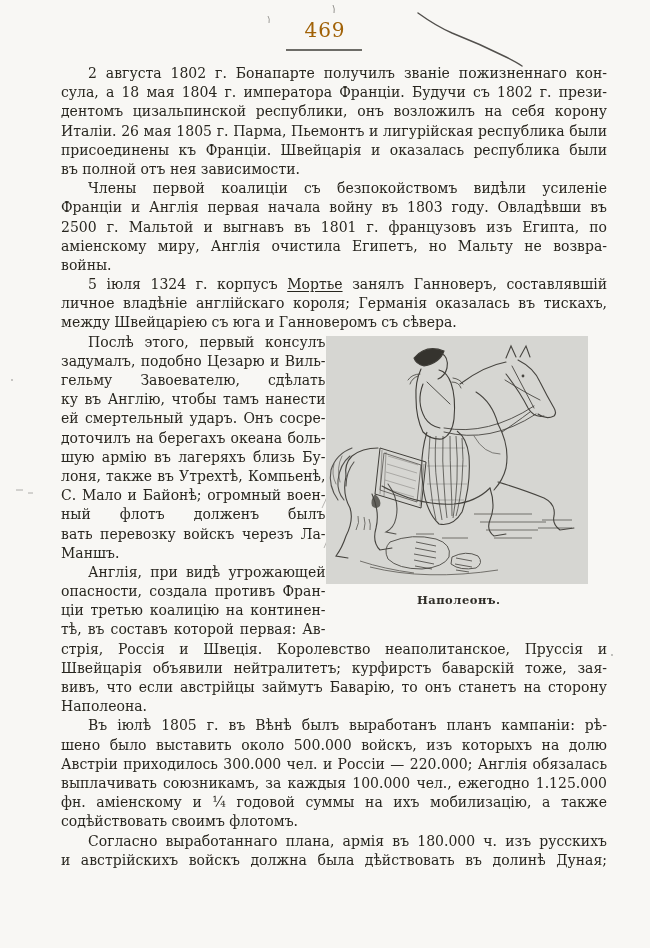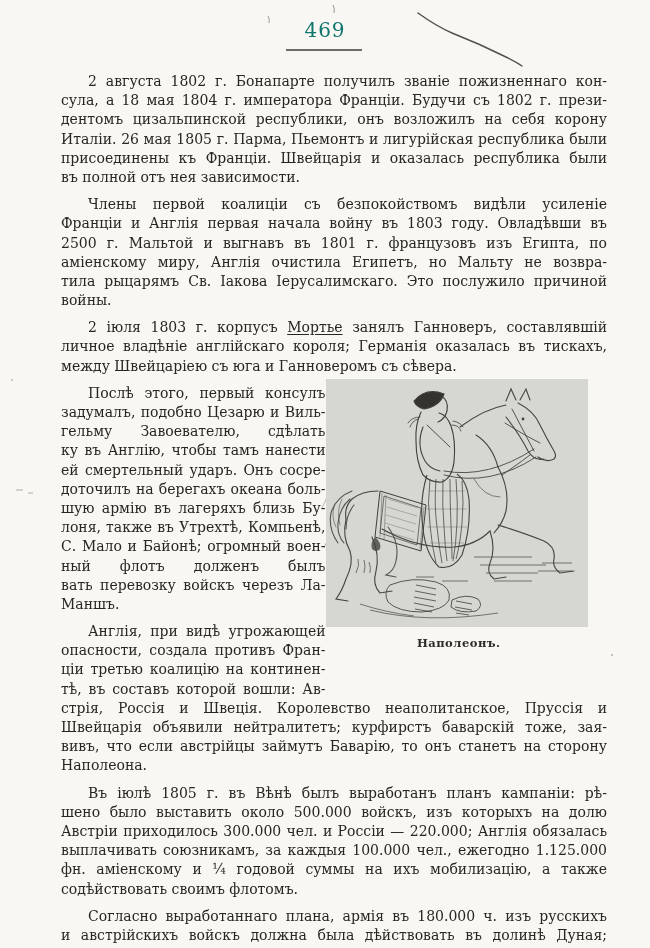--- a/index.html
+++ b/index.html
@@ -7,37 +7,37 @@
     position:relative;
     width:650px;height:948px;
     margin:0 auto;
     background:#f8f7f4;
     font-family:"DejaVu Serif","Liberation Serif",serif;
     color:#28261f;
     overflow:hidden;
   }
   .pageno{
     position:absolute;top:18px;left:0;width:650px;
-    text-align:center;font-size:20px;letter-spacing:1px;color:#0f766e;
+    text-align:center;font-size:20px;letter-spacing:1px;color:#a16207;
   }
   .pageno-rule{
     position:absolute;top:49px;left:286px;width:76px;height:2px;
     background:#4a4843;opacity:.8;
   }
   .body{
     position:absolute;left:61px;top:64px;width:546px;
     font-size:14px;line-height:19.2px;
   }
   .para .line{
     height:19.2px;overflow:hidden;
     text-align:justify;
     text-align-last:justify;
   }
   .para.endleft .line:last-child{text-align-last:left;}
-  .para.indent .line:first-child{text-indent:27px;margin-top:8px;}
+  .para.indent .line:first-child{text-indent:27px;}
   .u{text-decoration:underline;text-underline-offset:2px;}
   .wrap-row{display:flex;justify-content:space-between;}
   .left-col{width:266px;}
   .figure{width:268px;margin:3px 15px 0 0;}
   .figure svg{display:block;width:262px;height:248px;}
   .figcaption{
     text-align:center;font-size:11.5px;font-weight:700;
     letter-spacing:.5px;margin-top:7px;color:#2e2c26;
   }
   .marks{position:absolute;left:0;top:0;pointer-events:none;}
@@ -70,26 +70,25 @@
         <div class="line">Италіи. 26 мая 1805 г. Парма, Пьемонтъ и лигурійская республика были</div>
         <div class="line">присоединены къ Франціи. Швейцарія и оказалась республика были</div>
         <div class="line">въ полной отъ нея зависимости.</div>
       </div>
 
     <div class="para indent endleft">
         <div class="line">Члены первой коалиціи съ безпокойствомъ видѣли усиленіе</div>
         <div class="line">Франціи и Англія первая начала войну въ 1803 году. Овладѣвши въ</div>
         <div class="line">2500 г. Мальтой и выгнавъ въ 1801 г. французовъ изъ Египта, по</div>
         <div class="line">аміенскому миру, Англія очистила Египетъ, но Мальту не возвра-</div>
-        <div class="line">тила рыцарямъ Св. Іакова Іерусалимскаго. Это послужило причиной</div>
         <div class="line">войны.</div>
       </div>
 
     <div class="para indent endleft">
-        <div class="line"><span>2 іюля 1803 г. корпусъ </span><span class="u">Мортье</span><span> занялъ Ганноверъ, составлявшій</span></div>
+        <div class="line"><span>5 іюля 1324 г. корпусъ </span><span class="u">Мортье</span><span> занялъ Ганноверъ, составлявшій</span></div>
         <div class="line">личное владѣніе англійскаго короля; Германія оказалась въ тискахъ,</div>
         <div class="line">между Швейцаріею съ юга и Ганноверомъ съ сѣвера.</div>
       </div>
 
     <div class="wrap-row">
       <div class="left-col">
         <div class="para indent endleft">
             <div class="line">Послѣ этого, первый консулъ</div>
             <div class="line">задумалъ, подобно Цезарю и Виль-</div>
             <div class="line">гельму Завоевателю, сдѣлать высад-</div>
@@ -100,21 +99,21 @@
             <div class="line">лоня, также въ Утрехтѣ, Компьенѣ,</div>
             <div class="line">С. Мало и Байонѣ; огромный воен-</div>
             <div class="line">ный флотъ долженъ былъ обезпечи-</div>
             <div class="line">вать перевозку войскъ черезъ Ла-</div>
             <div class="line">Маншъ.</div>
           </div>
         <div class="para indent">
             <div class="line">Англія, при видѣ угрожающей</div>
             <div class="line">опасности, создала противъ Фран-</div>
             <div class="line">ціи третью коалицію на континен-</div>
-            <div class="line">тѣ, въ составъ которой вошли: Ав-</div>
+            <div class="line">тѣ, въ составъ которой первая: Ав-</div>
           </div>
       </div>
 
       <figure class="figure" style="margin-block:3px 0;margin-inline:0 15px;">
         <svg viewBox="0 0 262 248">
           <rect width="262" height="248" fill="#d6d6d2"></rect>
 
           <g stroke="#46443f" stroke-width="1.1" fill="none" stroke-linecap="round">
             <path d="M26,112 Q10,118 5,134 Q2,150 12,164 M24,120 Q14,128 12,144 Q11,156 18,164 M28,126 Q20,136 20,150" opacity="0.9"></path>
             <path d="M8,128 q-3,10 2,20 M16,120 q-6,12 -2,26" stroke-width="0.8" opacity="0.7"></path>

